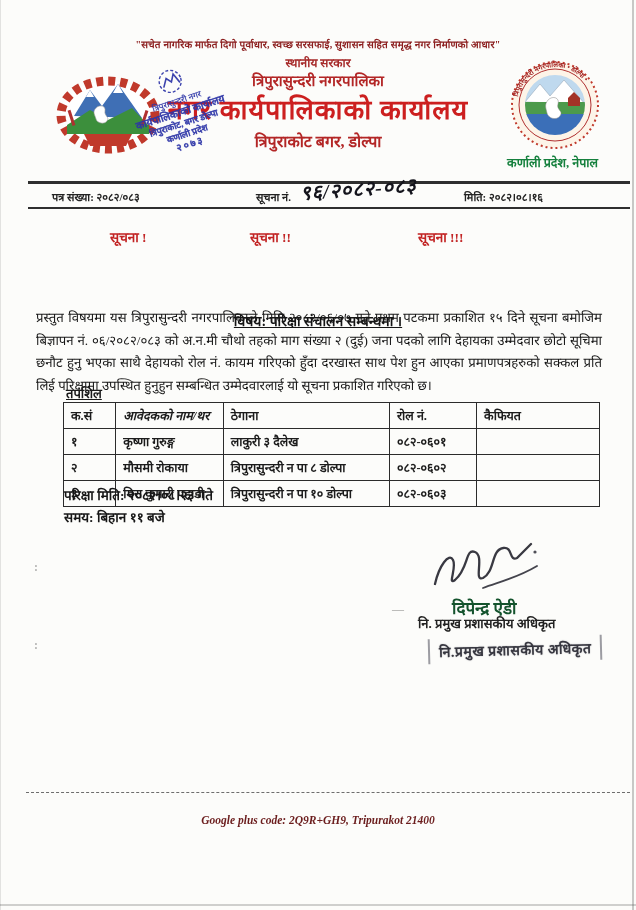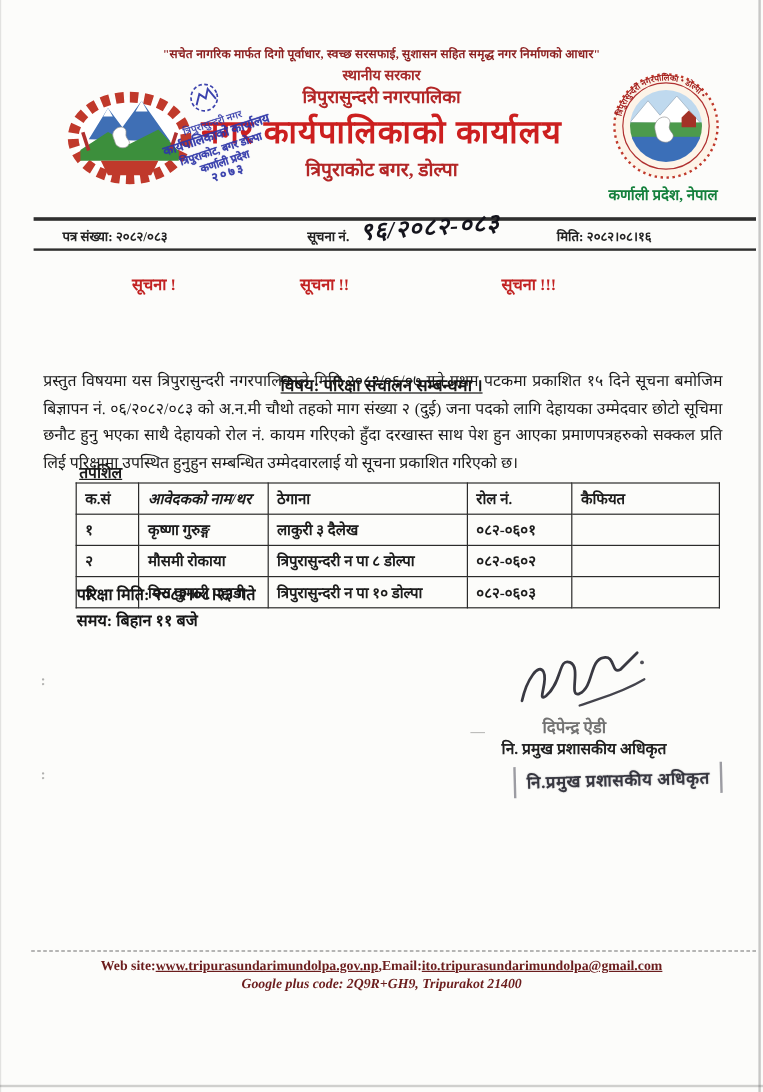--- a/index.html
+++ b/index.html
@@ -76,21 +76,21 @@
   table.applicants .c-roll{width:76px;}
   table.applicants .c-rem{width:120px;}
 
   
   .exam{left:64px;font-size:13.5px;font-weight:bold;color:#161616;}
   .exam .val{font-weight:600;}
   .e1{top:486px;} .e2{top:508px;} .e3{top:529px;}
 
   
   .sig-scribble{left:425px;top:536px;}
-  .sig-name{left:452px;top:596px;font-size:14px;font-weight:bold;color:#737373;}
+  .sig-name{left:452px;top:596px;font-size:17px;font-weight:bold;color:#14532d;}
   .sig-title{left:418px;top:614px;font-size:13px;font-weight:bold;color:#222;}
   .sig-stamp{
     left:428px;top:637px;font-size:14px;font-weight:bold;letter-spacing:.5px;
     color:rgba(35,35,45,.85);transform:rotate(-1.5deg);
     border-left:2px solid rgba(40,40,55,.45);border-right:2px solid rgba(40,40,55,.45);
     padding:3px 9px;text-shadow:0 0 1.2px rgba(40,40,55,.45);
   }
   .speck{color:rgba(0,0,0,.3);font-size:12px;font-weight:bold;}
 
   
@@ -238,21 +238,18 @@
     </svg>
   </div>
   <div class="abs sig-name">दिपेन्द्र ऐडी</div>
   <div class="abs sig-title">नि. प्रमुख प्रशासकीय अधिकृत</div>
   <div class="abs sig-stamp">नि.प्रमुख प्रशासकीय अधिकृत</div>
   <div class="abs speck" style="left:34px;top:560px;">:</div>
   <div class="abs speck" style="left:34px;top:638px;">:</div>
   <div class="abs speck" style="left:392px;top:602px;">―</div>
 
   <div class="abs rule-foot"></div>
-  <div class="abs center web-line">
-    <span>Web site:</span><span class="u">www.tripurasundarimundolpa.gov.np</span><span>,Email:</span><span class="u">ito.tripurasundarimundolpa@gmail.com</span>
-  </div>
   <div class="abs center plus-line">Google plus code: 2Q9R+GH9, Tripurakot 21400</div>
 
   <div class="abs edge-right"></div>
   <div class="abs edge-bottom"></div>
   <div class="abs edge-left"></div>
 </div>
 
 </body></html>

